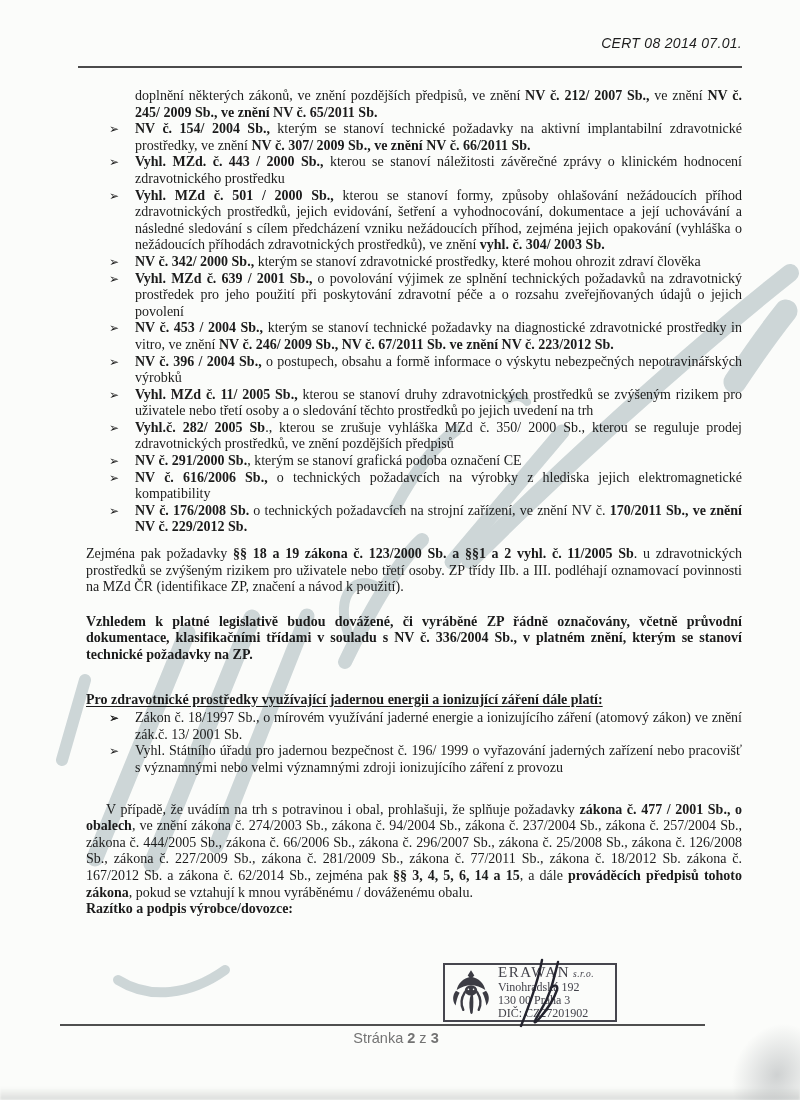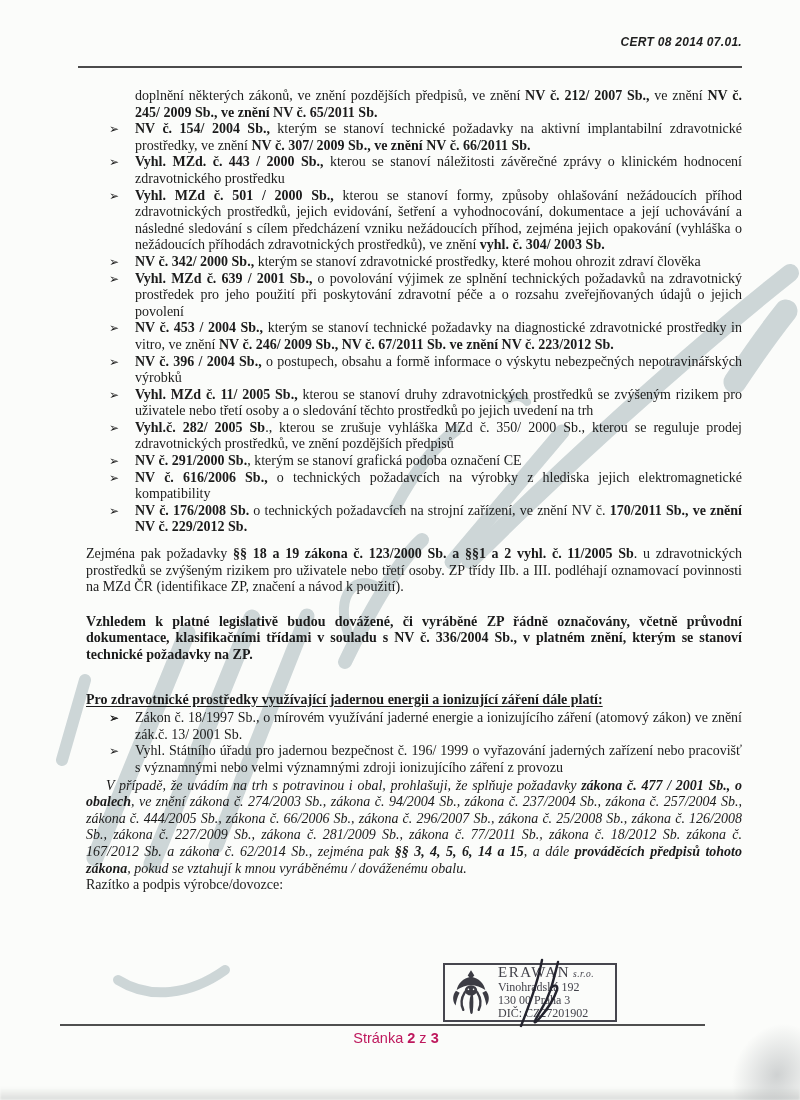--- a/index.html
+++ b/index.html
@@ -2,49 +2,49 @@
 <html><head>
 <meta charset="utf-8">
 <style>
   html,body{margin:0;padding:0;background:#e8e8e8;}
   .page{position:relative;width:800px;height:1100px;background:#fbfcfa;overflow:hidden;
         font-family:"Liberation Serif",serif;color:#1b1b1b;}
   
   .watermark{position:absolute;left:0;top:0;z-index:0;pointer-events:none;}
   
   .doc-code{position:absolute;top:35px;right:58px;z-index:2;
-            font-family:"Liberation Sans",sans-serif;font-style:italic;font-weight:bold;
-            font-size:12px;letter-spacing:.3px;color:#1e1e1e;}
+            font-family:"Liberation Sans",sans-serif;font-style:italic;font-weight:normal;
+            font-size:14px;letter-spacing:.3px;color:#1e1e1e;}
   .header-rule{position:absolute;top:66px;left:78px;width:664px;height:2px;background:#4b4b4b;z-index:2;}
   
   .content{position:absolute;top:88px;left:86px;width:656px;z-index:1;
            font-size:14px;line-height:16.6px;text-align:justify;}
   .hang{padding-left:49px;}
   .li{position:relative;padding-left:49px;}
   .li .marker{position:absolute;left:23px;top:0;font-size:12px;color:#1b1b1b;}
   .p-zejmena{margin-top:10px;}
   .p-vzhledem{margin-top:18px;font-weight:bold;}
   .section-heading{margin-top:28px;font-weight:bold;text-decoration:underline;
                    text-underline-offset:2px;}
   .nuclear-list{margin-top:2px;}
-  .p-packaging{margin-top:1px;text-indent:20px;font-style:italic;}
-  .sig-caption{font-weight:normal;}
+  .p-packaging{margin-top:25px;text-indent:20px;}
+  .sig-caption{font-weight:bold;}
   
   .stamp{position:absolute;left:443px;top:963px;width:174px;height:59px;box-sizing:border-box;
          border:2px solid #46464e;display:flex;align-items:center;gap:5px;padding:2px 4px;
          color:#42424a;z-index:3;background:transparent;}
   .stamp-logo{flex:0 0 44px;height:52px;}
   .stamp-text{font-size:12px;line-height:13px;white-space:nowrap;}
   .stamp-company{font-size:15px;letter-spacing:1.5px;line-height:15px;}
   .stamp-suffix{font-size:9.5px;letter-spacing:.5px;font-style:italic;}
   .signature{position:absolute;left:498px;top:946px;z-index:4;pointer-events:none;}
   
   .footer-rule{position:absolute;top:1024px;left:60px;width:645px;height:2px;background:#4f4f4f;z-index:2;}
   .page-number{position:absolute;top:1030px;left:0;width:792px;text-align:center;z-index:2;
-               font-family:"Liberation Sans",sans-serif;font-size:14.5px;color:#be185d;}
+               font-family:"Liberation Sans",sans-serif;font-size:14.5px;color:#737373;}
   
   .bottom-smudge{position:absolute;left:0;bottom:0;width:100%;height:13px;z-index:5;
                  background:linear-gradient(to bottom,rgba(110,115,112,0) 0%,rgba(110,115,112,.22) 100%);
                  filter:blur(1px);}
   .corner-curl{position:absolute;right:-22px;bottom:-30px;width:90px;height:110px;z-index:5;border-radius:50%;
                background:radial-gradient(ellipse at center,rgba(125,130,135,.35) 0%,rgba(125,130,135,0) 68%);
                transform:rotate(25deg);}
   b{font-weight:bold;}
 </style>
 </head>

